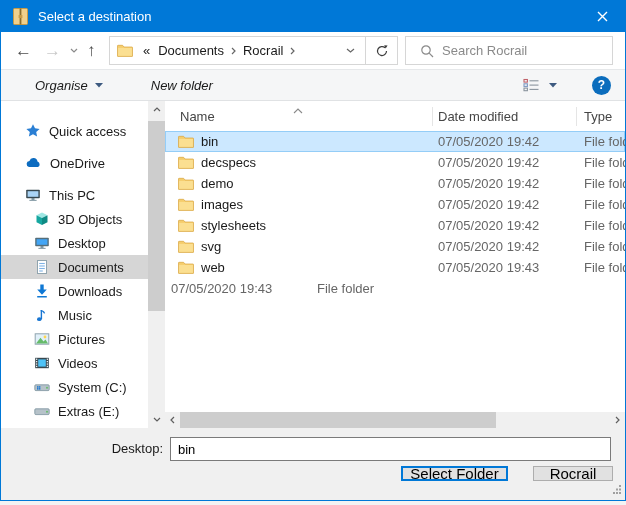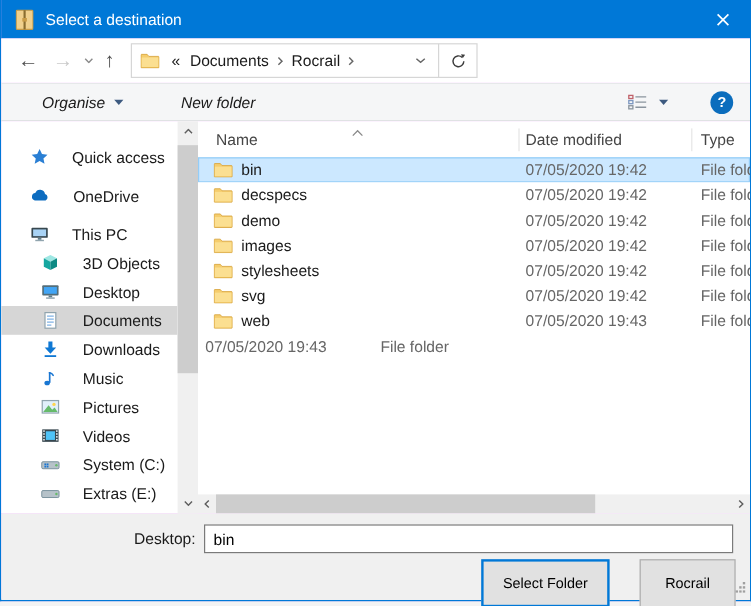--- a/index.html
+++ b/index.html
@@ -38,21 +38,21 @@
   .tbtn { display:flex; align-items:center; gap:7px; padding:0 10px; height:100%;font-style:italic; }
   .tbtn.organise { margin-left:24px; }
   .tbtn.newfolder { margin-left:28px; }
   .tb-right { margin-left:auto; display:flex; align-items:center; gap:9px; margin-right:14px; }
   .helpbtn { width:19px; height:19px; border-radius:50%; background:#0b6dbd; color:#fff; font-weight:bold;
     font-size:12px; display:flex; align-items:center; justify-content:center; }
 
   
   .content { display:flex; height:327px; background:#fff; }
   .sidebar { width:147px; padding-top:18px; overflow:hidden; }
-  .si { height:24px; display:flex; align-items:center; gap:19px; padding-left:24px; white-space:nowrap; }
+  .si { height:24px; display:flex; align-items:center; gap:8px; padding-left:24px; white-space:nowrap; }
   .si.child { padding-left:33px; }
   .si.gap { margin-top:8px; }
   .si.sel { background:#d6d6d6; }
   .si svg { flex:0 0 auto; }
 
   .vscroll { width:17px; background:#f0f0f0; position:relative; }
   .vscroll .sarrow { height:17px; display:flex; align-items:center; justify-content:center; }
   .vscroll .thumb { position:absolute; left:0; top:20px; width:17px; height:190px; background:#cdcdcd; }
   .vscroll .sarrow.down { position:absolute; bottom:0; left:0; width:17px; }
 
@@ -77,22 +77,22 @@
   .hscroll .harrow { width:15px; display:flex; align-items:center; justify-content:center; }
   .hscroll .htrack { flex:1; height:16px; position:relative; }
   .hscroll .hthumb { position:absolute; left:0; top:0; height:16px; width:316px; background:#cdcdcd; }
   .hscroll .harrow.right { margin-left:auto; }
 
   
   .footer { height:72px; background:#f0f0f0; position:relative; }
   .flabel { position:absolute; left:100px; top:13px; width:62px; text-align:right; }
   .finput { position:absolute; left:169px; top:9px; width:441px; height:24px; border:1px solid #7a7a7a;
     padding:2px 7px; font-family:"Liberation Sans", sans-serif; font-size:13px; background:#fff; }
-  .btn { position:absolute; top:38px; height:40px; background:#e1e1e1; font-family:"Liberation Sans", sans-serif;
-    font-size:12px; display:flex; align-items:center; justify-content:center; }
+  .btn { position:absolute; top:38px; height:15px; background:#e1e1e1; font-family:"Liberation Sans", sans-serif;
+    font-size:15px; display:flex; align-items:center; justify-content:center; }
   .btn.primary { left:400px; width:107px; border:2px solid #0078d7; }
   .btn.cancel { left:532px; width:80px; border:1px solid #adadad; }
   .grip { position:absolute; right:3px; bottom:3px; }
 </style>
 </head>
 <body>
 
 <div class="window">
 
   <div class="titlebar">
@@ -147,20 +147,29 @@
           </svg>
       </span>
     </div>
     <div class="refreshbox">
       <svg width="14" height="14" viewBox="0 0 14 14">
           <path d="M11.5 7a4.5 4.5 0 1 1-1.4-3.2" fill="none" stroke="#3d3d3d" stroke-width="1.2"></path>
           <polygon points="9.2,1.2 12.6,1.6 10.6,4.6" fill="#3d3d3d"></polygon>
         </svg>
     </div>
 
+    <div class="searchbox">
+      <span class="mag">
+        <svg width="14" height="14" viewBox="0 0 14 14">
+            <circle cx="6" cy="6" r="4.2" fill="none" stroke="#8a8a8a" stroke-width="1.2"></circle>
+            <line x1="9.2" y1="9.2" x2="13" y2="13" stroke="#8a8a8a" stroke-width="1.2"></line>
+          </svg>
+      </span>
+      <span class="ph">Search Rocrail</span>
+    </div>
   </div>
 
   <div class="toolbar">
     <span class="tbtn organise">
       <span>Organise</span>
       <svg width="8" height="5" viewBox="0 0 8 5">
           <polygon points="0,0 8,0 4,4.6" fill="#3d5a80"></polygon>
         </svg>
     </span>
     <span class="tbtn newfolder">

